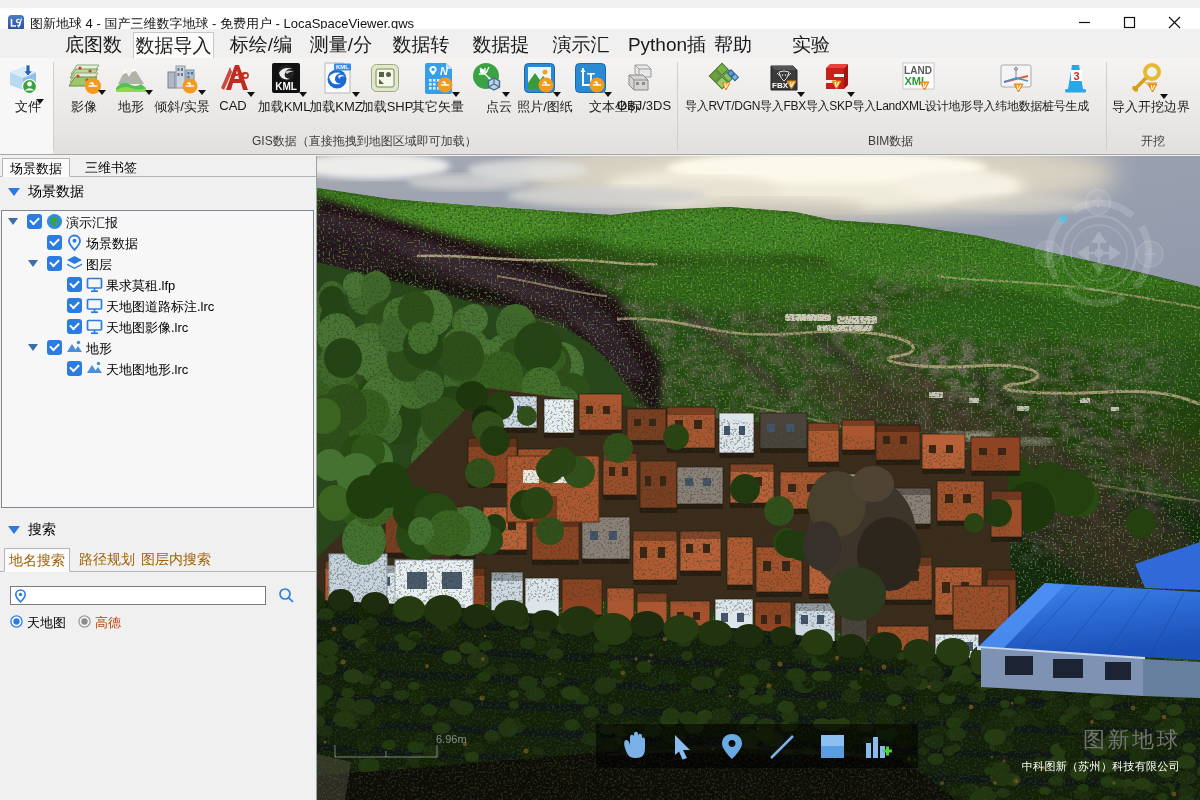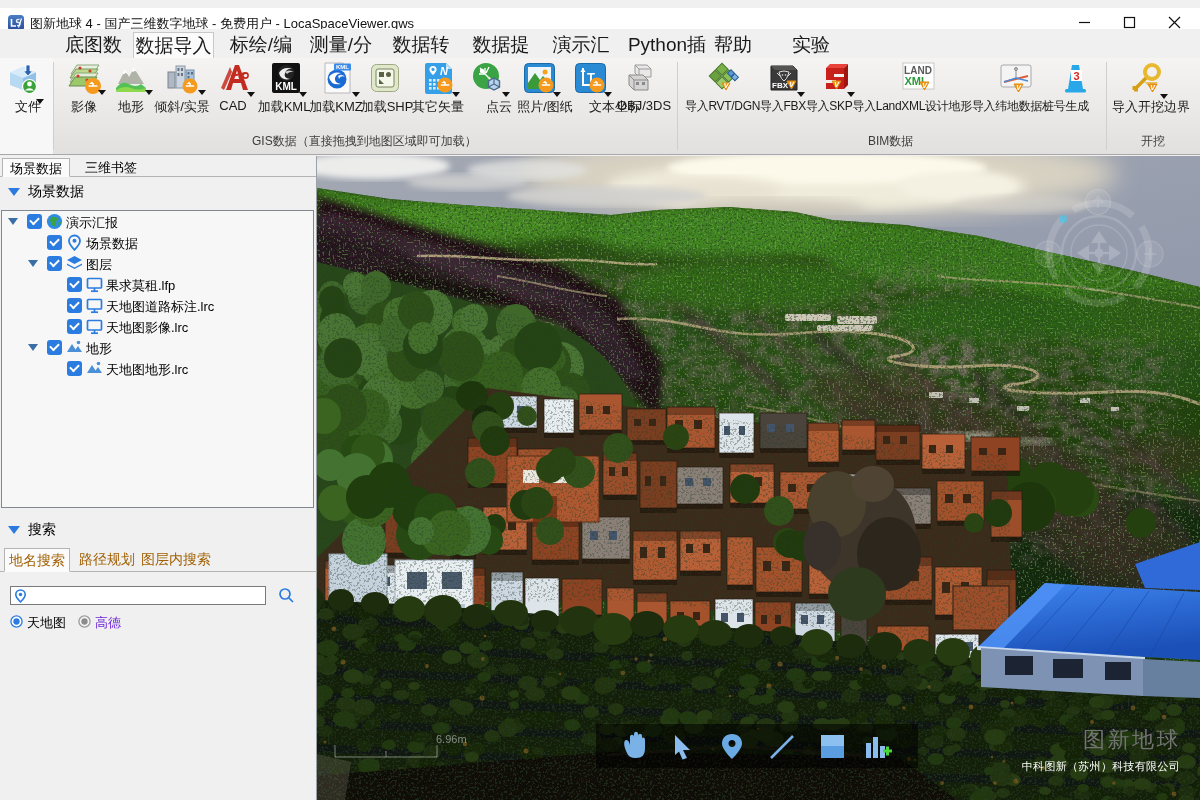--- a/index.html
+++ b/index.html
@@ -431,21 +431,21 @@
       </svg>
     <svg style="position:absolute;left:10px;top:459px;" width="13" height="13" viewBox="0 0 14 14">
         <circle cx="7" cy="7" r="6" fill="#fff" stroke="#2b7ce0" stroke-width="1.4"></circle>
         <circle cx="7" cy="7" r="3.4" fill="#2b7ce0"></circle>
       </svg>
     <div style="position:absolute;left:27px;top:458px;font-size:13px;color:#000;">天地图</div>
     <svg style="position:absolute;left:78px;top:459px;" width="13" height="13" viewBox="0 0 14 14">
         <circle cx="7" cy="7" r="6" fill="#f4f4f4" stroke="#9a9a9a" stroke-width="1.4"></circle>
         <circle cx="7" cy="7" r="3.4" fill="#8b8b8b"></circle>
       </svg>
-    <div style="position:absolute;left:95px;top:458px;font-size:13px;color:#6d28d9;">高德</div>
+    <div style="position:absolute;left:95px;top:458px;font-size:13px;color:#c2410c;">高德</div>
   </div>
 
   <div id="map">
 
 <svg width="883" height="644" viewBox="0 0 883 644">
 <defs>
 <linearGradient id="skyg" x1="0" y1="0" x2="0.25" y2="1">
 <stop offset="0" stop-color="#a3a8b2"></stop>
             <stop offset="0.45" stop-color="#9098ab"></stop>
             <stop offset="1" stop-color="#8791a6"></stop>

